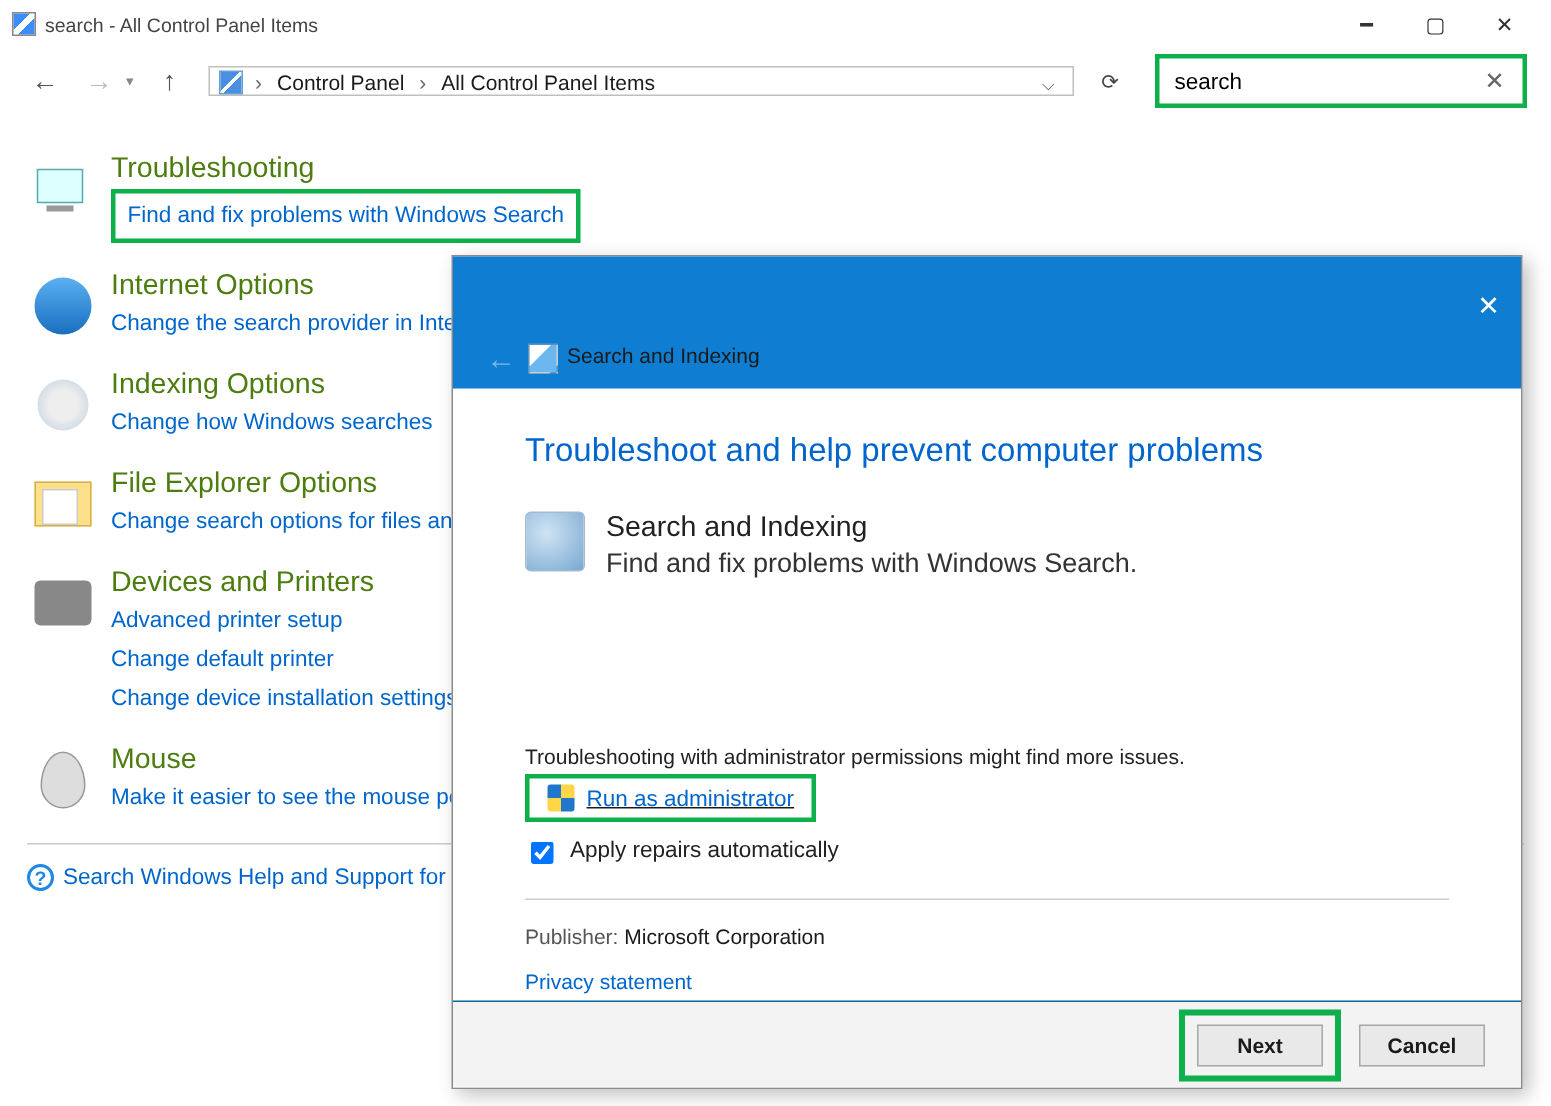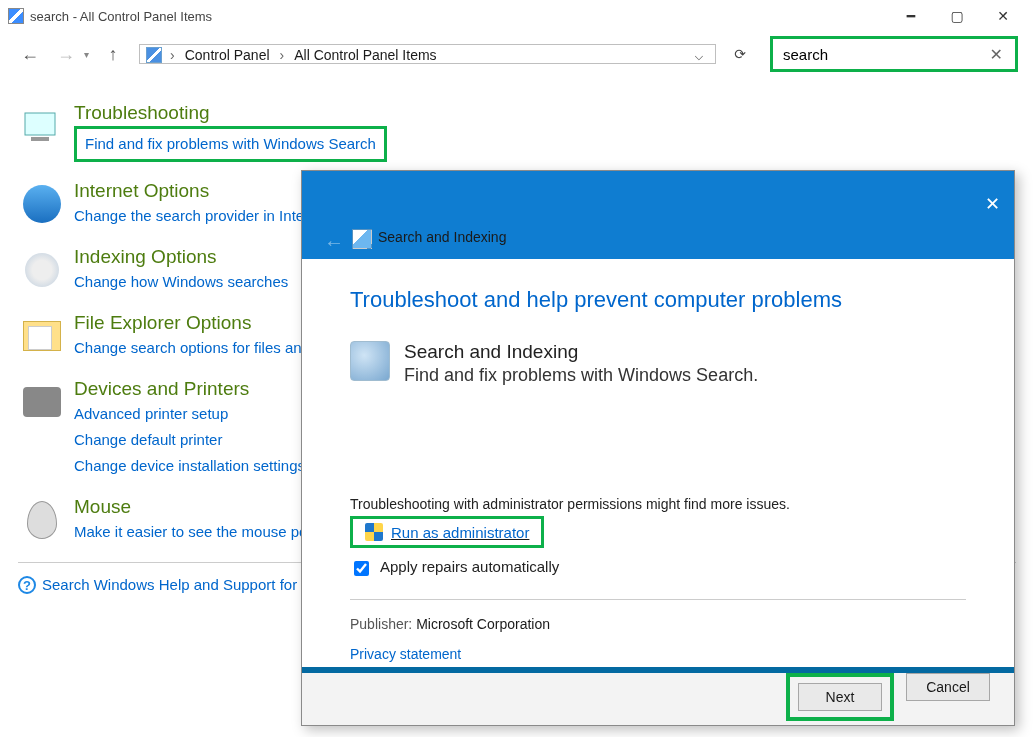--- a/index.html
+++ b/index.html
@@ -193,25 +193,25 @@
     background: conic-gradient(#ffd54a 0 25%, #1f77cc 25% 50%, #ffd54a 50% 75%, #1f77cc 75% 100%);
     border-radius:2px;
   }
   .run-admin-link { color:#0066cc; font-size:15px;}
   .chk-row { display:flex; gap:8px; font-size:15px; color:#222; margin-bottom:20px;}
   .chk-row input { width:15px;height:15px;}
   .sep-line { border-top:1px solid #ccc; margin: 6px 0 16px 0;}
   .dlg-meta-label { color:#555; font-size:14px;}
   .dlg-privacy { color:#0066cc; display:block; margin-top:14px; font-size:14px;}
   .dlg-footer {
-    border-top: 6px solid #0369a1;
+    border-top: 1px solid #0369a1;
     background: #f3f3f3;
     height: 58px;
-    display:flex; align-items:flex-start; justify-content:flex-end;
-    gap: 12px; padding-right: 24px;
+    display:flex; align-items:center; justify-content:flex-end;
+    gap: 12px; padding-right: 24px; font-weight: bold;
   }
   .btn {
     min-width: 84px; height: 28px;
     border: 1px solid #a7a7a7;
     background: #e9e9e9;
     font-size: 14px;
     display:inline-flex;align-items:center;justify-content:center;
   }
   .next-wrap {
     border: 4px solid #0db04a;

